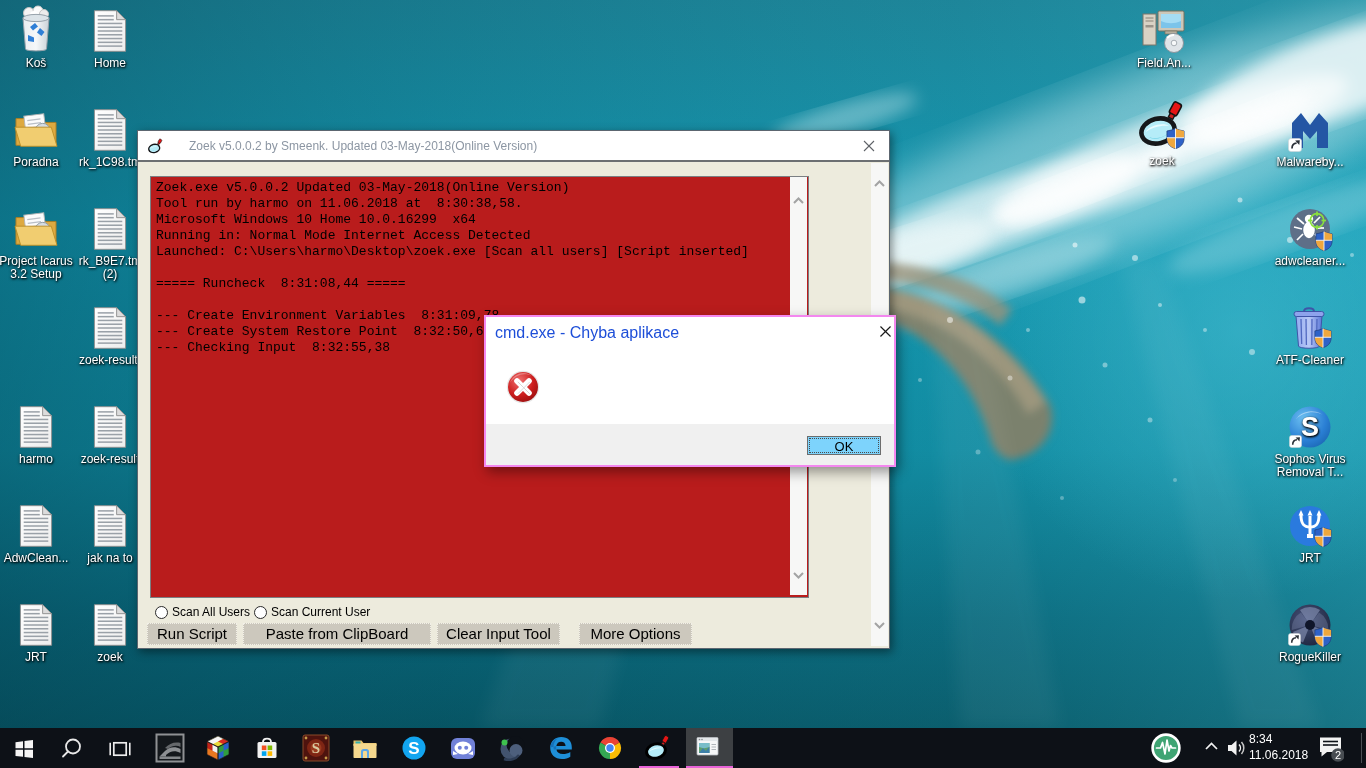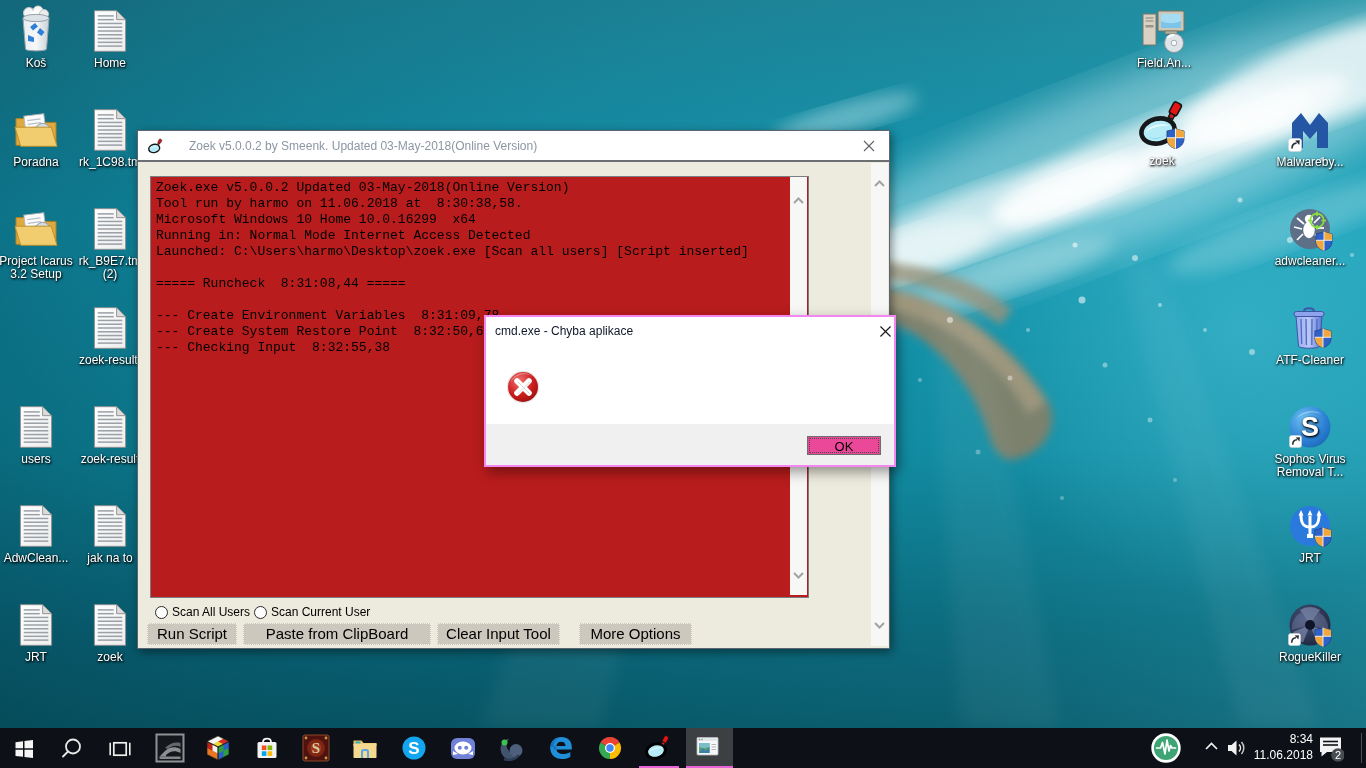--- a/index.html
+++ b/index.html
@@ -12,29 +12,29 @@
 #ztitle{position:absolute;left:0;top:0;width:100%;height:31px;background:#fff;border-bottom:2px solid #6c6f72;box-sizing:border-box;}
 #ztitle .tt{position:absolute;left:31px;top:8px;font-size:12px;color:#8c96a3;white-space:nowrap;margin-left:20px;}
 #ztext{position:absolute;left:12px;top:45px;width:657px;height:420px;background:#b91c1c;border:1px solid #7b7f83;}
 #zmono{position:absolute;left:5px;top:3px;font-family:"Liberation Mono",monospace;font-size:13px;line-height:16px;color:#000;white-space:pre;}
 .sb{position:absolute;background:#f7f7f6;}
 .radio{position:absolute;width:11px;height:11px;border:1px solid #2a2a2a;border-radius:50%;background:#fff;}
 .rlabel{position:absolute;font-size:12px;color:#000;white-space:nowrap;}
 .zbtn{position:absolute;top:492px;height:22px;background:#ccc8bd;border:1px dotted #f2f0e8;box-sizing:border-box;text-align:center;font-size:15px;line-height:20px;color:#000;}
 
 #dlg{position:absolute;left:484px;top:315px;width:408px;height:148px;background:#fff;border:2px solid #f387ef;box-shadow:3px 5px 12px rgba(0,0,0,.4);}
-#dlg .dt{position:absolute;left:9px;top:7px;font-size:12px;color:#0f172a;}
+#dlg .dt{position:absolute;left:9px;top:7px;font-size:16px;color:#1d4ed8;}
 #dfoot{position:absolute;left:0;bottom:0;width:100%;height:41px;background:#f0f0f0;}
-#okbtn{position:absolute;right:13px;top:12px;width:74px;height:19px;background:#ec4899;border:1px solid #6d6d6d;box-sizing:border-box;}
+#okbtn{position:absolute;right:13px;top:12px;width:74px;height:19px;background:#7dd3fc;border:1px solid #6d6d6d;box-sizing:border-box;}
 #okbtn .inner{position:absolute;left:1px;top:1px;right:1px;bottom:1px;border:1px dotted #4a4a4a;text-align:center;font-size:13px;line-height:15px;color:#000;}
 #dmsg{position:absolute;left:62px;top:58px;width:345px;font-size:12.3px;line-height:14.2px;color:#000;letter-spacing:-0.1px;}
 
 #tbar{position:absolute;left:0;top:728px;width:1366px;height:40px;background:#0d1117;}
 .tic{position:absolute;top:6px;}
-#clock{position:absolute;left:1249px;top:3px;width:64px;text-align:right;color:#fff;font-size:12px;line-height:16px;}
+#clock{position:absolute;left:1249px;top:3px;width:64px;text-align:left;color:#fff;font-size:12px;line-height:16px;}
 </style>
 </head>
 <body>
 <div id="desk">
     <svg width="1366" height="728" viewBox="0 0 1366 728" style="position:absolute;left:0;top:0">
 <defs>
 <linearGradient id="bgv" x1="0" y1="0" x2="0" y2="1">
 <stop offset="0" stop-color="#1b7f93"></stop>
 <stop offset="0.3" stop-color="#1193ac"></stop>
 <stop offset="0.62" stop-color="#0e869c"></stop>
@@ -241,21 +241,21 @@
     </span><span>rk_B9E7.tm<br>(2)</span></div>
 <div class="di" style="left:62px;top:302px"><span class="ic">
       <svg width="34" height="44" viewBox="0 0 34 44">
         <use href="#doc" x="0" y="0" width="34" height="44"></use>
       </svg>
     </span><span>zoek-result.</span></div>
 <div class="di" style="left:-12px;top:401px"><span class="ic">
       <svg width="34" height="44" viewBox="0 0 34 44">
         <use href="#doc" x="0" y="0" width="34" height="44"></use>
       </svg>
-    </span><span>users</span></div>
+    </span><span>harmo</span></div>
 <div class="di" style="left:62px;top:401px"><span class="ic">
       <svg width="34" height="44" viewBox="0 0 34 44">
         <use href="#doc" x="0" y="0" width="34" height="44"></use>
       </svg>
     </span><span>zoek-result</span></div>
 <div class="di" style="left:-12px;top:500px"><span class="ic">
       <svg width="34" height="44" viewBox="0 0 34 44">
         <use href="#doc" x="0" y="0" width="34" height="44"></use>
       </svg>
     </span><span>AdwClean...</span></div>

